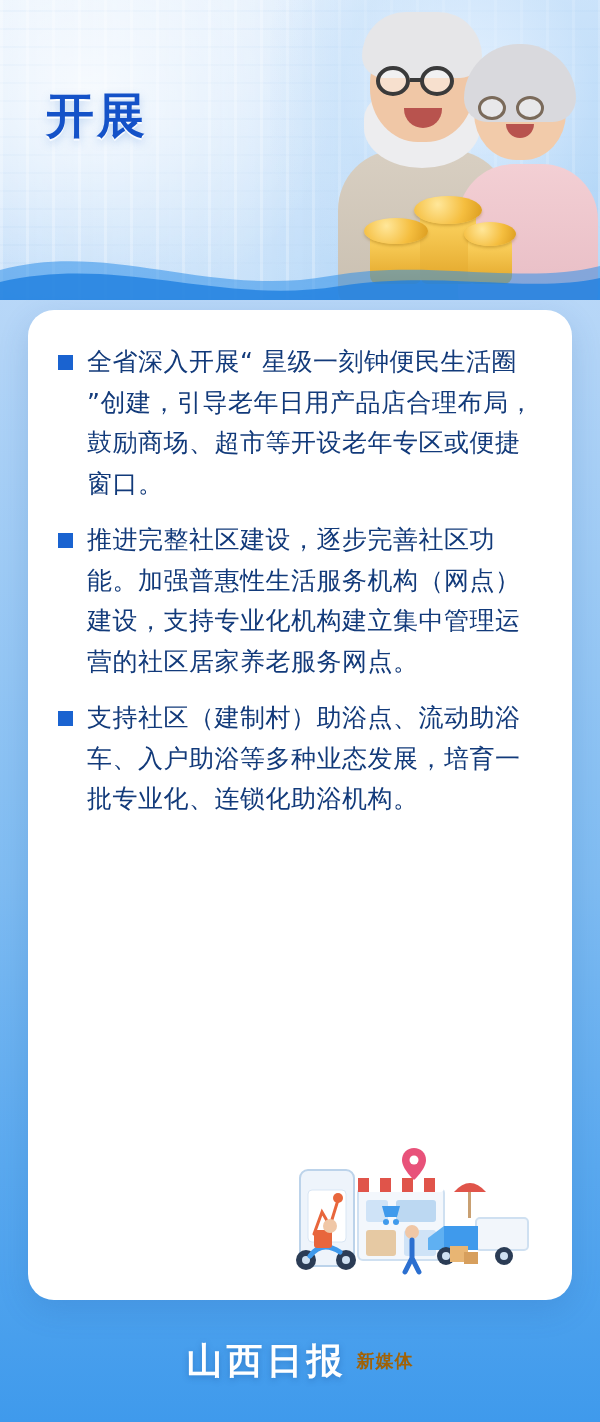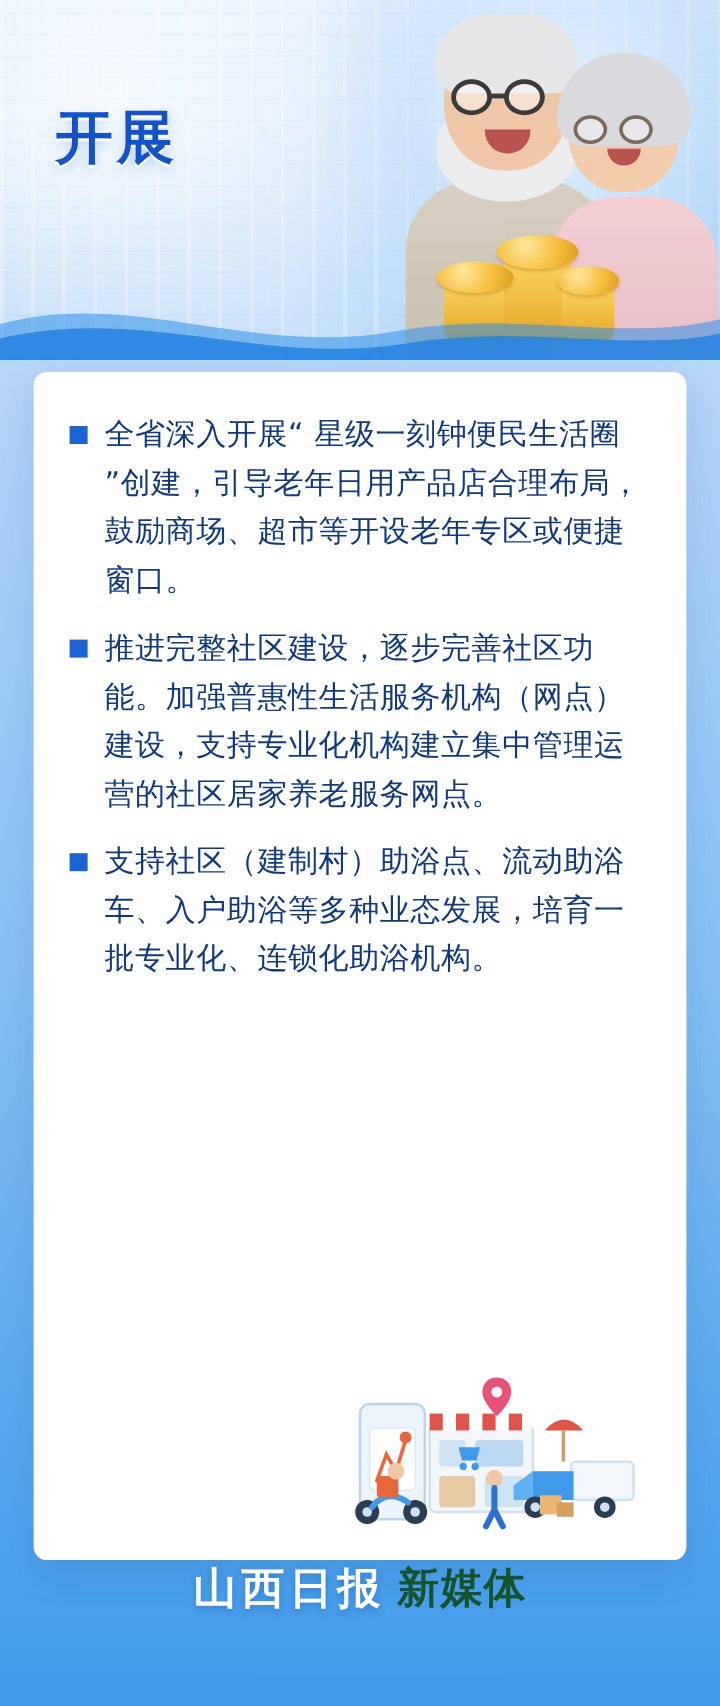--- a/index.html
+++ b/index.html
@@ -119,21 +119,21 @@
     position: absolute; left: 0; bottom: -2px; width: 600px; height: 66px; z-index: 8;
   }
 
   
   .card {
     position: absolute;
     left: 28px; top: 310px;
     width: 544px;
     height: 990px;
     background: #ffffff;
-    border-radius: 11px;
+    border-radius: 26px;
     box-shadow: 0 10px 30px rgba(40,90,160,.18);
     overflow: hidden;
   }
   .card-inner { padding: 32px 30px 10px 30px; position: relative; z-index: 2; }
   .bullet-list { list-style: none; }
   .bullet-item {
     display: flex;
     align-items: flex-start;
     margin-bottom: 16px;
   }
@@ -159,34 +159,34 @@
     right: 18px; bottom: 16px;
     width: 290px; height: 150px;
     z-index: 1;
   }
 
   
   .footer {
     position: absolute;
     left: 0; bottom: 0;
     width: 600px; height: 122px;
-    display: flex; align-items: flex-start; justify-content: center;
+    display: flex; align-items: center; justify-content: center;
     gap: 10px;
   }
   .footer-logo {
     color: #ffffff;
     font-size: 36px;
     font-weight: 700;
     letter-spacing: 4px;
     font-family: "DejaVu Serif", "Liberation Serif", serif;
     text-shadow: 0 2px 6px rgba(20,70,140,.35);
   }
   .footer-sub {
-    color: #14532d;
-    font-size: 35px;
+    color: #a16207;
+    font-size: 18px;
     font-weight: 600;
     letter-spacing: 1px;
     font-family: "DejaVu Sans", "Liberation Sans", sans-serif;
   }
 </style>
 </head>
 <body>
 
 <div class="hero">
   <div class="hero-city"></div>

